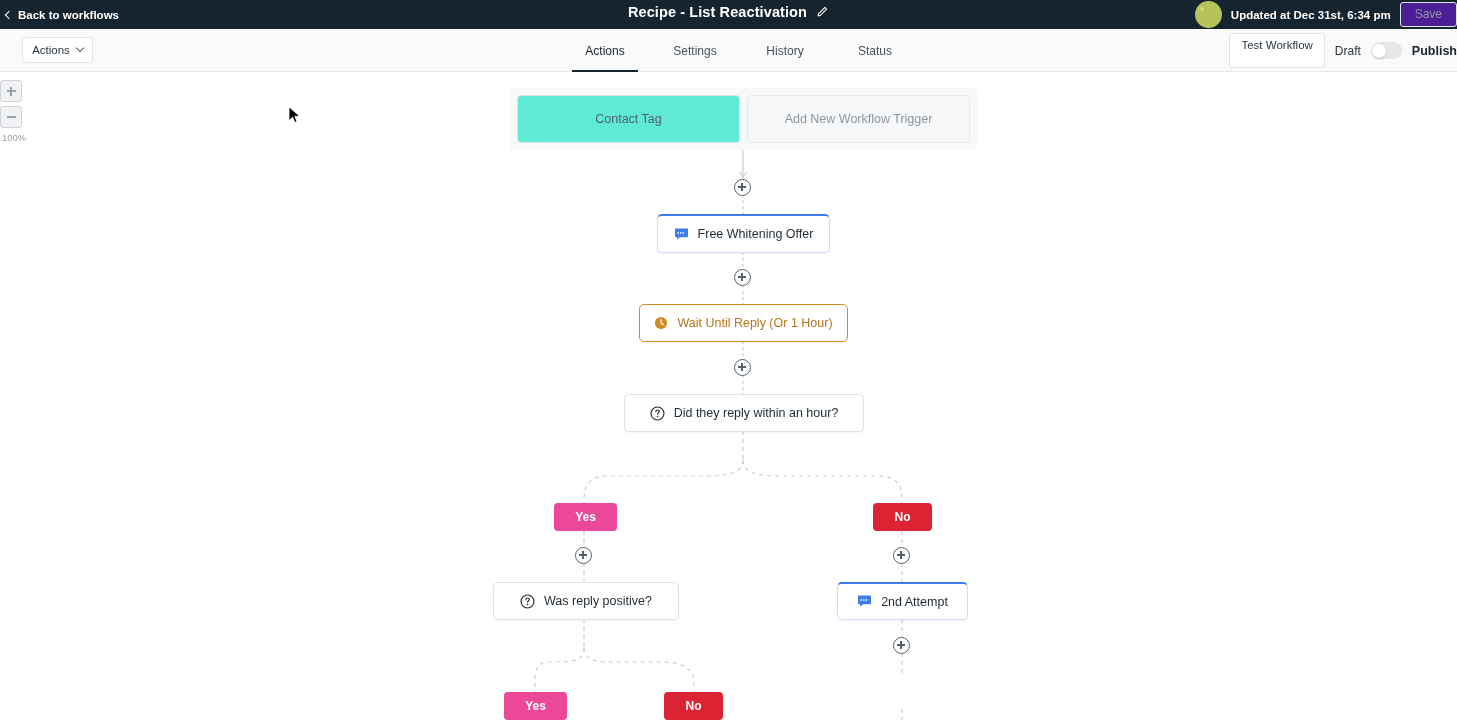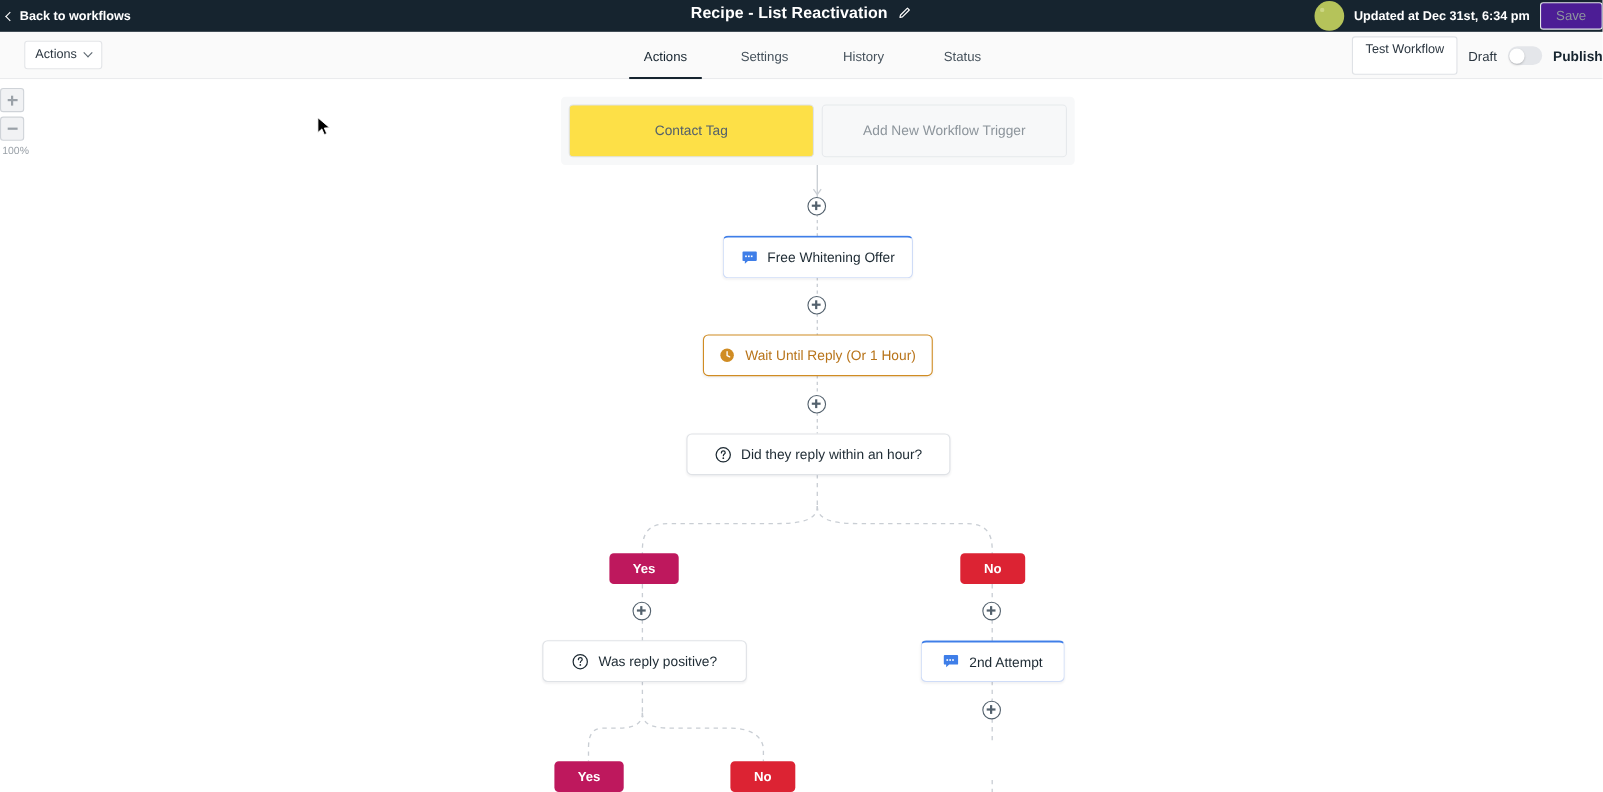--- a/index.html
+++ b/index.html
@@ -130,42 +130,42 @@
   
   .flow { position:absolute; left:0; top:0; width:1457px; height:648px; }
   .edges { position:absolute; left:0; top:0; width:1457px; height:648px; pointer-events:none; }
 
   .trigger-panel {
     position:absolute; left:510px; top:16px; width:467px; height:62px;
     background:#f7f8f9; border-radius:4px;
   }
   .trigger-inner { display:flex; gap:7px; padding:7px; height:62px; }
   .trig-card {
-    flex:1; background:#fde047; border:1px solid #dfe2e6; border-radius:4px;
+    flex:1; background:#5eead4; border:1px solid #dfe2e6; border-radius:4px;
     display:flex; align-items:center; justify-content:center;
     font-size:12.5px; color:#54616b; cursor:pointer;
   }
   .trig-card.ghost { background:transparent; border-color:#e6e9ec; color:#8d959c; }
 
   .node {
     position:absolute; background:#ffffff; border:1px solid #dfe2e6;
     border-radius:5px; display:flex; align-items:center; justify-content:center;
     gap:9px; font-size:12.5px; color:#1d2a33; cursor:pointer;
     box-shadow: 0 1px 2px rgba(16,24,32,.05);
   }
   .node.blue { border-color:#cfdcf7; border-top:2.5px solid #3f7ee8; color:#1d2a33; }
   .node.orange { border:1px solid #d08c23; color:#b8741a; }
   .node .nlabel { white-space:nowrap; }
 
   .pill {
     position:absolute; border-radius:4px; color:#ffffff;
     font-size:12px; font-weight:bold; display:flex;
     align-items:center; justify-content:center; cursor:pointer;
   }
-  .pill.yes { background:#be185d; }
+  .pill.yes { background:#ec4899; }
   .pill.no  { background:#dc2333; }
 
   .plusbtn {
     position:absolute; width:17px; height:17px; border-radius:50%;
     border:1.4px solid #53616d; background:#ffffff;
     display:flex; align-items:center; justify-content:center; cursor:pointer;
   }
   .plusbtn:before, .plusbtn:after { content:""; position:absolute; background:#53616d; }
   .plusbtn:before { width:8px; height:1.4px; left:3.4px; top:6.4px; }
   .plusbtn:after  { height:8px; width:1.4px; top:3.4px; left:6.4px; }

